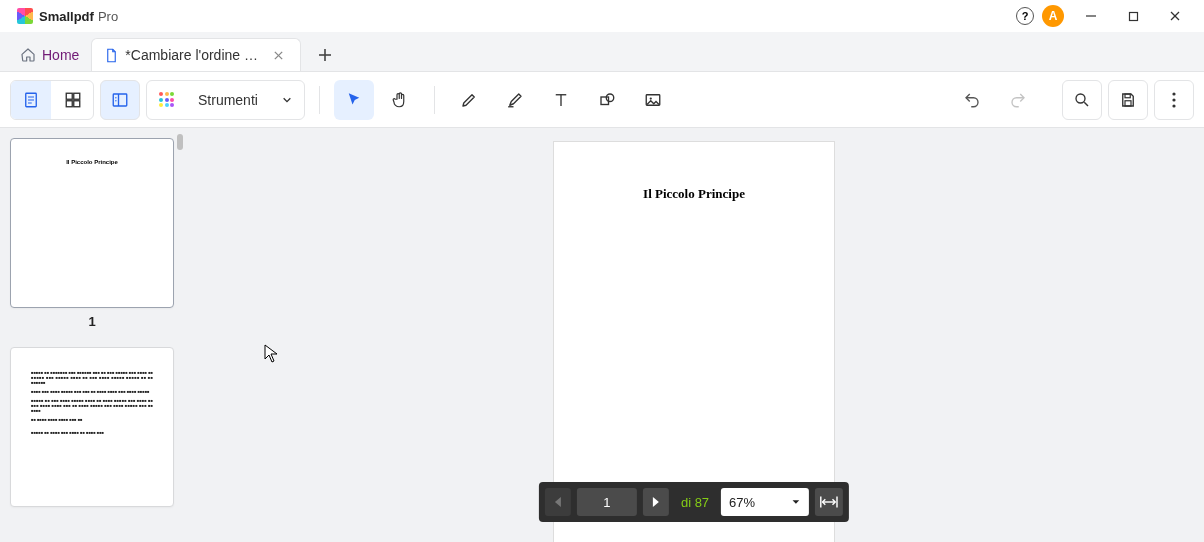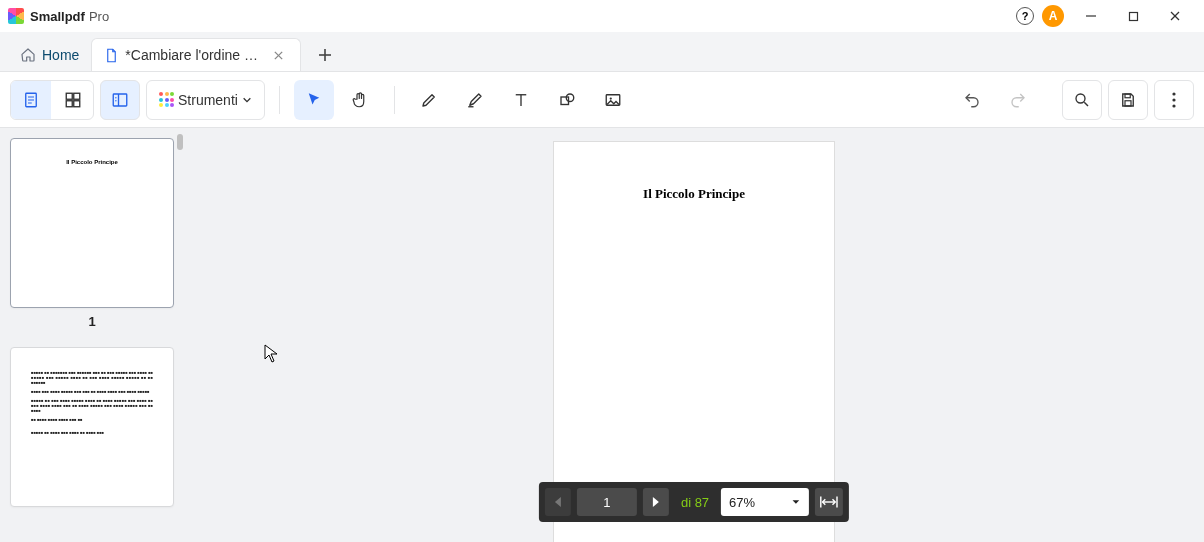--- a/index.html
+++ b/index.html
@@ -1,45 +1,45 @@
 <!DOCTYPE html>
 <html><head>
 <meta charset="utf-8">
 <style>
   * { box-sizing: border-box; margin: 0; padding: 0; font-family: -apple-system, BlinkMacSystemFont, "Segoe UI", Arial, sans-serif; }
   body { width: 1204px; height: 542px; overflow: hidden; background: #fff; position: relative; }
 
   
-  .title-bar { height: 32px; display: flex; align-items: center; padding: 0 8px; }
+  .title-bar { height: 32px; display: flex; align-items: center; padding: 0 8px; margin-left: 9px; }
   .logo { width: 16px; height: 16px; margin-right: 6px; display: inline-block; background:
     conic-gradient(#ff4d4d 0 60deg, #ffb84d 60deg 120deg, #7bd837 120deg 180deg, #26c6da 180deg 240deg, #6a5af9 240deg 300deg, #ff4da6 300deg 360deg);
     border-radius: 2px; }
   .app-title { font-size: 13px; font-weight: 600; color: #222; }
   .app-sub { font-weight: 400; color: #555; margin-left: 4px; }
   .title-spacer { flex: 1; }
   .win-btn { width: 42px; height: 28px; display: flex; align-items: center; justify-content: center; color: #333; cursor: pointer; }
   .help-circle { width: 18px; height: 18px; border: 1.5px solid #555; border-radius: 50%; display: flex; align-items: center; justify-content: center; font-size: 11px; font-weight: 600; margin-right: 8px; }
   .avatar { width: 22px; height: 22px; border-radius: 50%; background: #ff9800; color: #fff; font-size: 12px; font-weight: 700; display: flex; align-items: center; justify-content: center; margin-right: 6px; }
 
   
   .tab-bar { height: 40px; background: #f3f4f6; display: flex; align-items: flex-end; padding: 0 8px; border-bottom: 1px solid #e3e4e6; }
-  .home-tab { display: flex; align-items: center; gap: 6px; padding: 8px 12px; font-size: 14px; color: #0c4a6e; cursor: pointer; }
+  .home-tab { display: flex; align-items: center; gap: 6px; padding: 8px 12px; font-size: 14px; color: #701a75; cursor: pointer; }
   .doc-tab { background: #fff; border: 1px solid #e3e4e6; border-bottom: none; border-radius: 6px 6px 0 0; display: flex; align-items: center; gap: 6px; padding: 8px 12px; font-size: 14px; color: #333; max-width: 210px; cursor: pointer; }
   .doc-tab .label { white-space: nowrap; overflow: hidden; text-overflow: ellipsis; flex: 1; }
   .close-x { color: #888; font-size: 14px; padding: 0 4px; }
   .new-tab-btn { width: 32px; height: 32px; display: flex; align-items: center; justify-content: center; margin-left: 8px; color: #444; font-size: 18px; cursor: pointer; }
 
   
   .toolbar { height: 56px; display: flex; align-items: center; padding: 0 10px; border-bottom: 1px solid #e3e4e6; gap: 6px; }
   .tb-btn { width: 40px; height: 40px; border-radius: 6px; display: flex; align-items: center; justify-content: center; cursor: pointer; color: #333; }
   .tb-btn.active-blue { background: #e6f0ff; color: #2563eb; }
   .tb-btn.border { border: 1px solid #e3e4e6; }
   .tb-group { display: flex; gap: 2px; border: 1px solid #e3e4e6; border-radius: 6px; overflow: hidden; }
   .tb-group .tb-btn { width: 40px; height: 38px; border-radius: 0; }
-  .tools-btn { height: 40px; border: 1px solid #e3e4e6; border-radius: 6px; padding: 0 12px; display: flex; align-items: center; gap: 4px; font-size: 14px; color: #333; cursor: pointer; }
+  .tools-btn { height: 40px; border: 1px solid #e3e4e6; border-radius: 6px; padding: 0 12px; display: flex; align-items: center; gap: 24px; font-size: 14px; color: #333; cursor: pointer; }
   .tools-dots { display: grid; grid-template-columns: repeat(3, 4px); grid-template-rows: repeat(3, 4px); gap: 1.5px; }
   .tools-dots span { width: 4px; height: 4px; border-radius: 50%; }
   .sep { width: 1px; height: 28px; background: #e3e4e6; margin: 0 8px; }
   .toolbar-spacer { flex: 1; }
 
   
   .main { position: absolute; top: 128px; bottom: 0; left: 0; right: 0; display: flex; }
   .thumbs-pane { width: 184px; background: #f1f2f4; overflow-y: auto; padding: 10px; position: relative; }
   .thumbs-scroll-ind { position: absolute; right: 1px; top: 6px; width: 6px; height: 16px; background: #c0c0c0; border-radius: 3px; }
   .thumb-card { background: #fff; border: 1px solid #d8d9db; border-radius: 4px; padding: 10px 14px; min-height: 170px; margin-bottom: 4px; box-shadow: 0 1px 2px rgba(0,0,0,.04); }

